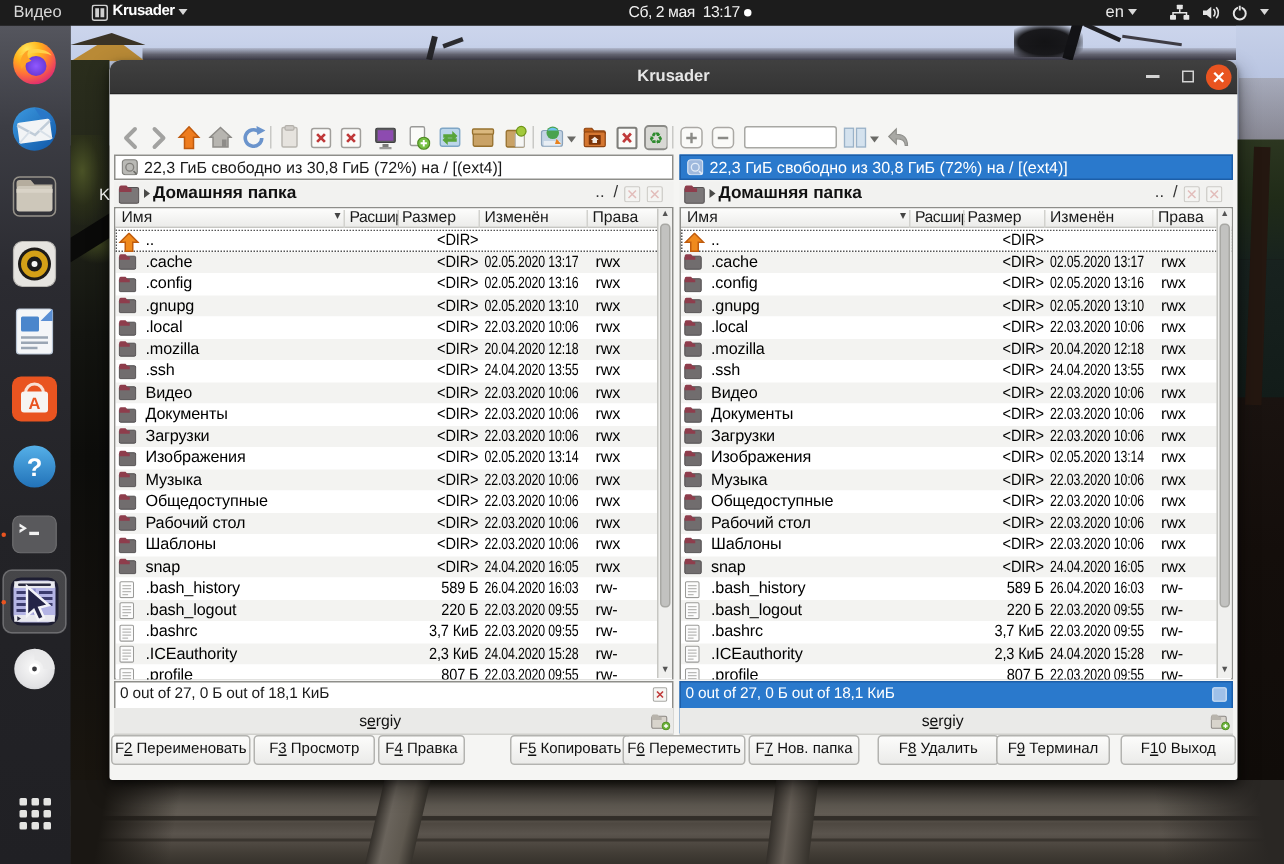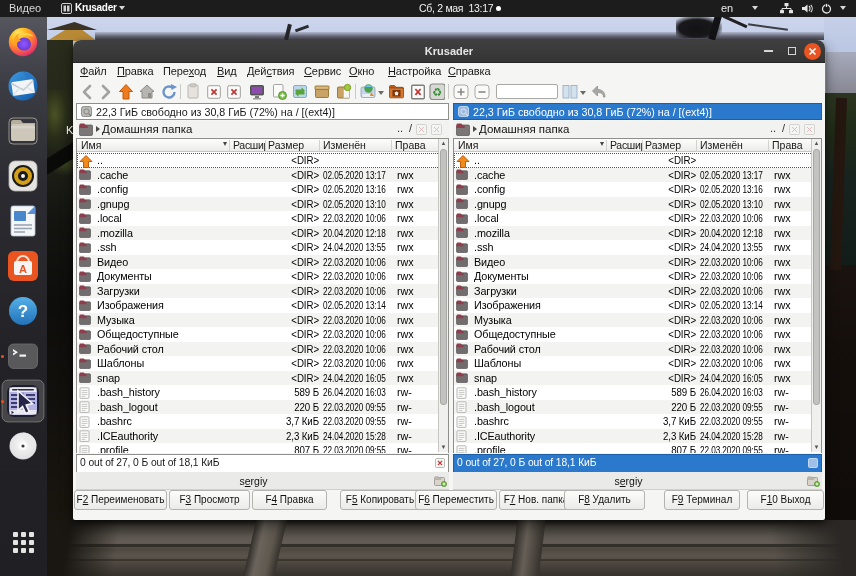--- a/index.html
+++ b/index.html
@@ -25,21 +25,21 @@
 .tbcaret{position:absolute;width:0;height:0;border-left:3.5px solid transparent;border-right:3.5px solid transparent;border-top:4px solid #6a6a66}
 .tbinput{position:absolute;left:423px;top:4px;width:62px;height:15px;background:#fff;border:1px solid #a8a8a4;border-radius:2px}
 .panel{position:absolute;top:63px;height:387px}
 .infobar{position:absolute;left:0;top:0;width:100%;height:17px;background:#fff;border:1px solid #8e8e8a;font-size:10.7px;color:#1a1a1a;white-space:nowrap;overflow:hidden}
 .infobar.act{background:#2a79cc;border-color:#1c5ea8;color:#fff}
 .diskic{position:absolute;left:4px;top:2px}
 .inftxt{position:absolute;left:19px;top:2px}
 .bcrumb{position:absolute;left:0;top:18px;width:100%;height:17px;background:#f2f2f0;font-size:11.5px;white-space:nowrap}
 .bcfold{position:absolute;left:3px;top:2px}
 .bcarr{position:absolute;left:20px;top:5px;width:0;height:0;border-left:4px solid #4a4a48;border-top:3.5px solid transparent;border-bottom:3.5px solid transparent;font-size:0}
-.bctxt{position:absolute;left:26px;top:1.5px;font-weight:normal;color:#111}
+.bctxt{position:absolute;left:26px;top:1.5px;font-weight:bold;color:#111}
 .bcr1{position:absolute;right:46px;top:1px;color:#333;font-size:11px}
 .bcr2{position:absolute;right:37px;top:1px;color:#333;font-size:11px}
 .bcic{position:absolute;top:3px}
 .lister{position:absolute;left:0;top:35px;width:100%;height:315px;background:#fff;border:1px solid #8e8e8a}
 .hdr{position:absolute;left:0;top:0;width:100%;height:13px;background:linear-gradient(#fdfdfc,#ececea);border-bottom:1px solid #c6c6c2;font-size:10.5px;color:#1a1a1a}
 .hdr span{position:absolute;top:0px;white-space:nowrap}
 .hdr i{position:absolute;top:1px;width:1px;height:12px;background:#d2d2ce}
 .sorta{position:absolute;left:146px;font-size:8px;color:#444;top:2px}
 .rows{position:absolute;left:0;top:14px;width:100%;height:300px;overflow:hidden}
 .r{position:relative;height:14.53px;font-size:10.8px;letter-spacing:-0.1px;line-height:14.4px;color:#000;background:#fff;white-space:nowrap}
@@ -111,21 +111,21 @@
         <rect x="6" y="2.5" width="2.5" height="6" fill="#cfcfcf"></rect>
       </svg></span>
   <span class="tbit" style="left:75px;color:#fff;font-weight:bold;font-size:10px;letter-spacing:-0.3px">Krusader</span>
   <span class="tbit" style="left:119px;top:6px">
       <span style="display:block;width:0;height:0;border-left:3.5px solid transparent;border-right:3.5px solid transparent;border-top:4.5px solid #d8d8d8"></span>
     </span>
   <span class="tbit" style="left:419px;color:#f2f2f2;font-size:10.5px;letter-spacing:-0.3px">Сб, 2 мая&nbsp;&nbsp;13:17</span>
   <span class="tbit" style="left:496px;top:6px">
       <span style="display:block;width:5px;height:5px;border-radius:50%;background:#fff"></span>
     </span>
-  <span class="tbit" style="left:721px;color:#e8e8e8">en</span>
+  <span class="tbit" style="left:737px;color:#e8e8e8">en</span>
   <span class="tbit" style="left:752px;top:6px">
       <span style="display:block;width:0;height:0;border-left:3.5px solid transparent;border-right:3.5px solid transparent;border-top:4.5px solid #d8d8d8"></span>
     </span>
   <span class="tbit" style="left:780px;top:3px"><svg width="13" height="11" viewBox="0 0 13 11">
         <g fill="#e4e4e4">
           <rect x="4.5" y="0" width="4" height="3.2" rx="0.5"></rect>
           <rect x="0" y="7" width="4" height="3.2" rx="0.5"></rect>
           <rect x="9" y="7" width="4" height="3.2" rx="0.5"></rect>
         </g>
         <path d="M6.5 3.2 V5.5 M2 7 V5.5 H11 V7" stroke="#e4e4e4" stroke-width="1" fill="none"></path>
@@ -272,31 +272,20 @@
 <div id="win">
   <div id="titlebar">
     <span class="tt">Krusader</span>
     <span class="wbtn" style="right:52px;top:10px;width:9px;height:1.8px;background:#d4d4d4"></span>
     <span class="wbtn" style="right:29px;top:7px;width:8px;height:8px;border:1.2px solid #d4d4d4"></span>
     <span class="wbtn" style="right:4px;top:3px;width:17px;height:17px;border-radius:50%;background:#e95420"></span>
     <svg class="wbtn" style="right:8px;top:7px" width="9" height="9" viewBox="0 0 9 9">
         <path d="M1.5 1.5 L7.5 7.5 M7.5 1.5 L1.5 7.5" stroke="#fff" stroke-width="1.6"></path>
       </svg>
   </div>
-  <div id="menubar">
-<span class="mi" style="left:7px"><u>Ф</u>айл</span>
-<span class="mi" style="left:44px"><u>П</u>равка</span>
-<span class="mi" style="left:90px">Пере<u>х</u>од</span>
-<span class="mi" style="left:144px"><u>В</u>ид</span>
-<span class="mi" style="left:174px">Дей<u>с</u>твия</span>
-<span class="mi" style="left:231px"><u>С</u>ервис</span>
-<span class="mi" style="left:276px"><u>О</u>кно</span>
-<span class="mi" style="left:315px"><u>Н</u>астройка</span>
-<span class="mi" style="left:375px"><u>С</u>правка</span>
-  </div>
   <div id="toolbar">
 <div class="tbi" style="left:6px;top:3px;width:16px;height:18px"><svg width="16" height="18" viewBox="0 0 16 18">
           <path d="M11 3 L5 9 L11 15" fill="none" stroke="#a2a2a0" stroke-width="2.6" stroke-linecap="round" stroke-linejoin="round"></path>
         </svg></div>
 <div class="tbi" style="left:25px;top:3px;width:16px;height:18px"><svg width="16" height="18" viewBox="0 0 16 18">
           <path d="M5 3 L11 9 L5 15" fill="none" stroke="#a2a2a0" stroke-width="2.6" stroke-linecap="round" stroke-linejoin="round"></path>
         </svg></div>
 <div class="tbi" style="left:45px;top:3px;width:16px;height:18px"><svg width="16" height="18" viewBox="0 0 16 18">
           <path d="M8 1.5 L14.5 8.5 H11 V16 H5 V8.5 H1.5 Z" fill="#ee7c1e" stroke="#bf5a0e" stroke-width="1"></path>
         </svg></div>
@@ -984,21 +973,21 @@
             <path d="M0.5 5 V2.3 a1 1 0 0 1 1-1 h2.8 l1.3 1.6 h1.5 v2.1 z" fill="#b8b4ac"></path>
             <circle cx="10" cy="9" r="2.6" fill="#6fb53c" stroke="#4e8a22" stroke-width="0.6"></circle>
             <path d="M10 7.6 v2.8 M8.6 9 h2.8" stroke="#fff" stroke-width="0.9"></path>
           </svg></span>
       </div>
 </div>
 
   <div id="fnrow">
 <div class="fbtn" style="left:1px;width:93px">F<u>2</u> Переименовать</div>
 <div class="fbtn" style="left:96px;width:81px">F<u>3</u> Просмотр</div>
-<div class="fbtn" style="left:179px;width:75px">F<u>4</u> Правка</div>
+<div class="fbtn" style="left:179px;width:58px">F<u>4</u> Правка</div>
 <div class="fbtn" style="left:267px;width:80px">F<u>5</u> Копировать</div>
 <div class="fbtn" style="left:342px;width:82px">F<u>6</u> Переместить</div>
 <div class="fbtn" style="left:426px;width:74px">F<u>7</u> Нов. папка</div>
-<div class="fbtn" style="left:491px;width:81px">F<u>8</u> Удалить</div>
+<div class="fbtn" style="left:512px;width:81px">F<u>8</u> Удалить</div>
 <div class="fbtn" style="left:591px;width:76px">F<u>9</u> Терминал</div>
 <div class="fbtn" style="left:674px;width:77px">F<u>1</u>0 Выход</div>
   </div>
 </div>
 
 </body></html>

